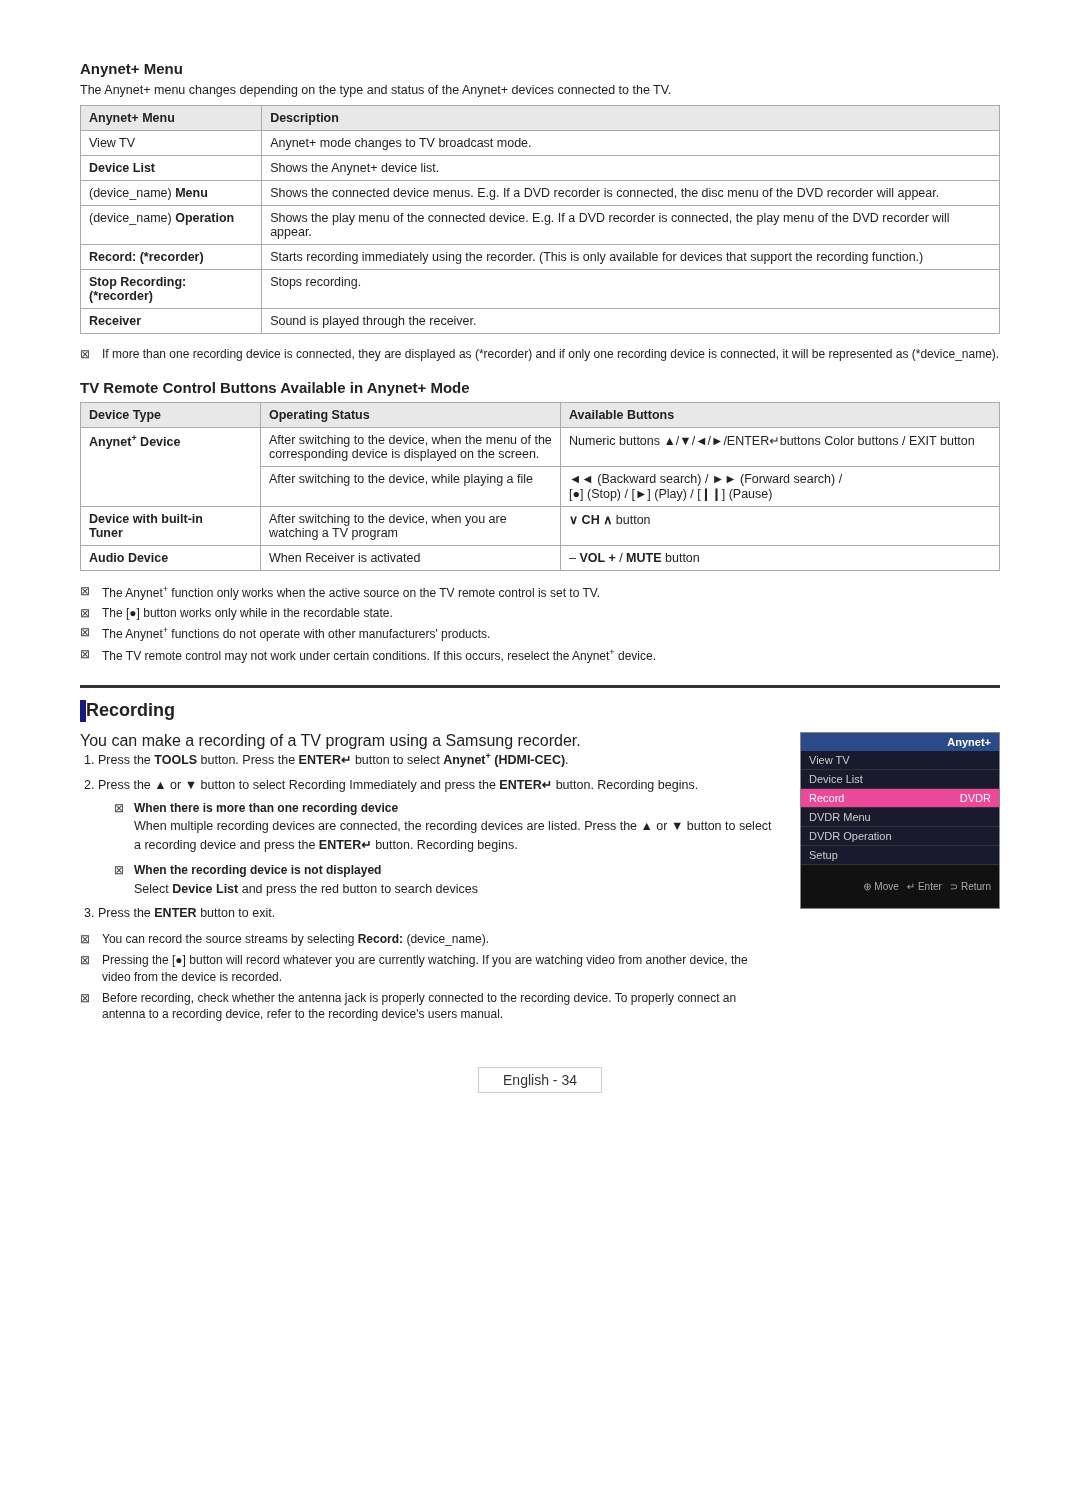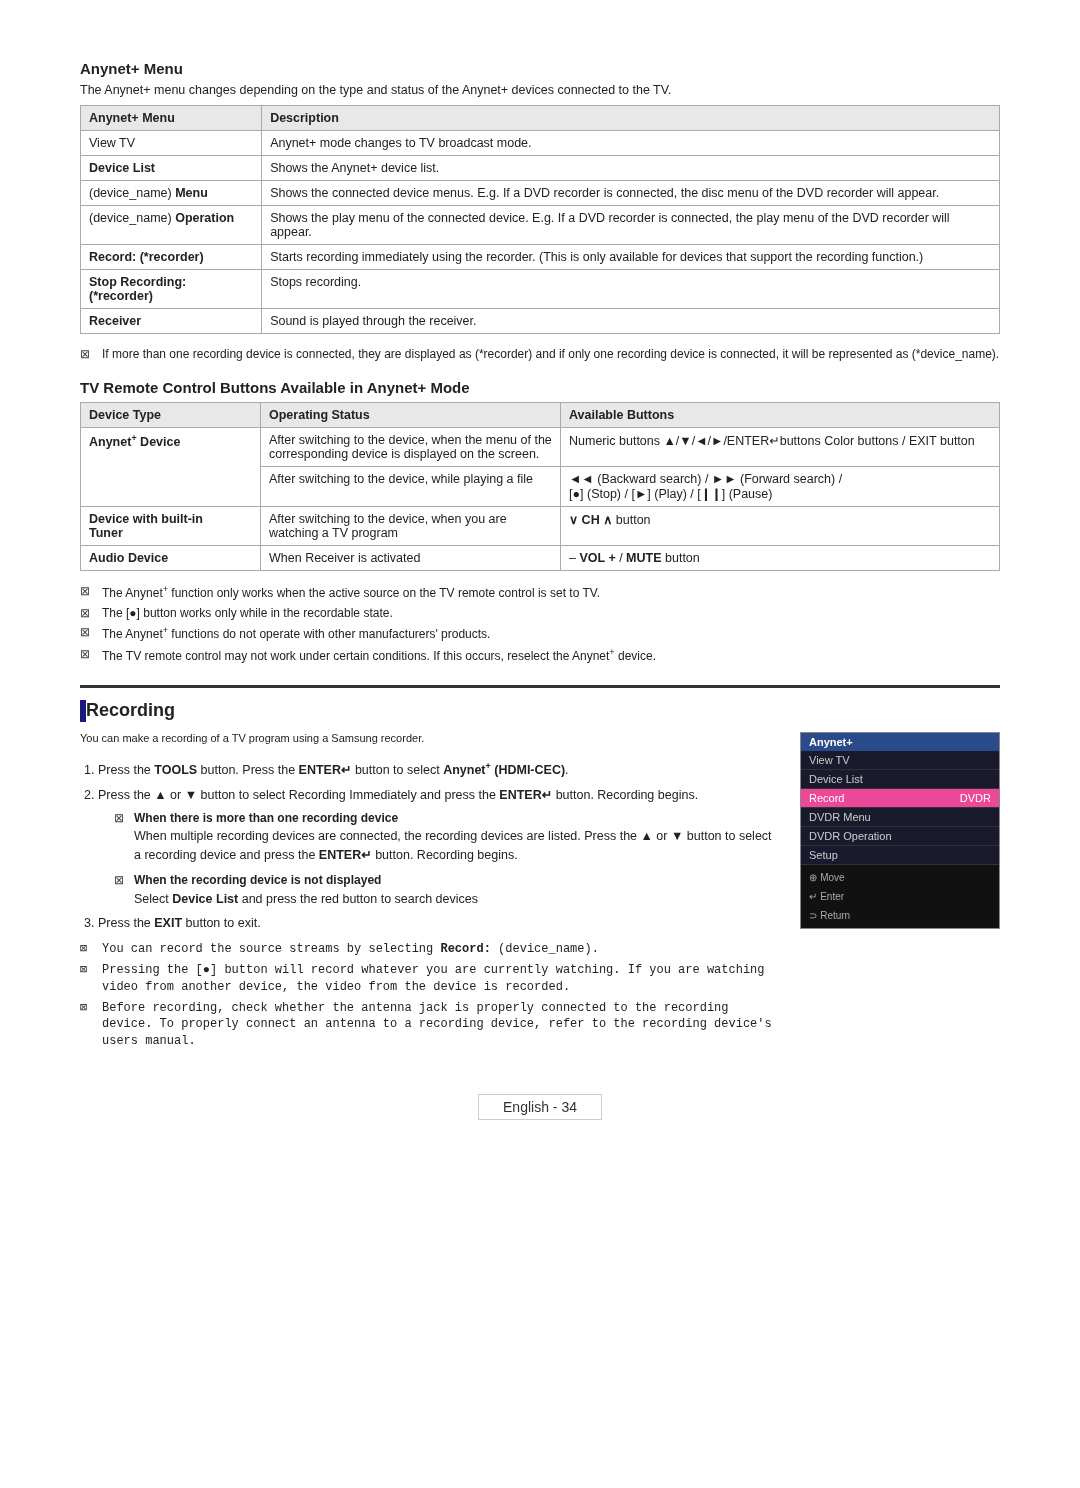--- a/index.html
+++ b/index.html
@@ -80,22 +80,22 @@
     }
     .steps-area {
       display: flex;
       gap: 20px;
       align-items: flex-start;
     }
     .steps-content {
       flex: 1;
     }
     .steps-content p {
-      font-size: 11px;
-      margin-bottom: 16px;
+      font-size: 16px;
+      margin-bottom: 0;
     }
     ol.main-steps {
       margin-left: 18px;
       margin-bottom: 8px;
     }
     ol.main-steps li {
       font-size: 12.5px;
       margin-bottom: 6px;
       line-height: 1.5;
     }
@@ -123,20 +123,21 @@
     }
     .tv-screenshot {
       width: 200px;
       min-width: 200px;
       border: 1px solid #888;
       background: #1a1a2e;
       color: #fff;
       font-size: 11px;
       padding: 0;
       flex-shrink: 0;
+      text-align: right;
     }
     .tv-screenshot .tv-header {
       background: #2a4a8a;
       padding: 3px 8px;
       font-size: 11px;
       font-weight: bold;
       color: #fff;
     }
     .tv-screenshot .tv-menu-item {
       padding: 3px 8px;
@@ -145,32 +146,30 @@
       font-size: 11px;
       display: flex;
       justify-content: space-between;
     }
     .tv-screenshot .tv-menu-item.selected {
       background: #ec4899;
       color: #fff;
     }
     .tv-screenshot .tv-footer {
       background: #111;
-      padding: 7px 8px;
+      padding: 16px 8px;
       font-size: 10px;
       color: #aaa;
       display: flex;
       gap: 8px;
       justify-content: flex-end;
-      flex-direction: column;
     }
     .bottom-note-list {
       list-style: none;
       margin: 8px 4px 0 0;
-      font-family: Liberation Mono, monospace;
     }
     .bottom-note-list li {
       font-size: 12px;
       padding-left: 22px;
       position: relative;
       margin-bottom: 4px;
       line-height: 1.4;
     }
     .bottom-note-list li::before {
       content: '⊠';
@@ -300,21 +299,21 @@
 
   <div class="steps-area">
     <div class="steps-content">
       <p>You can make a recording of a TV program using a Samsung recorder.</p>
       <ol class="main-steps" id="recording-steps-ol">
       <li>Press the <b>TOOLS</b> button. Press the <b>ENTER↵</b> button to select <b>Anynet<sup>+</sup> (HDMI-CEC)</b>.</li>
           <li>Press the ▲ or ▼ button to select Recording Immediately and press the <b>ENTER↵</b> button. Recording begins.<ul class="sub-note">
               <li><span class="sub-note-title">When there is more than one recording device</span><br>When multiple recording devices are connected, the recording devices are listed. Press the ▲ or ▼ button to select a recording device and press the <b>ENTER↵</b> button. Recording begins.</li>
               <li><span class="sub-note-title">When the recording device is not displayed</span><br>Select <b>Device List</b> and press the red button to search devices</li>
             </ul></li>
-          <li>Press the <b>EXIT</b> button to exit.</li>
+          <li>Press the <b>ENTER</b> button to exit.</li>
         </ol>
       <ul class="bottom-note-list" id="recording-bottom-notes-list">
       <li>You can record the source streams by selecting <b>Record:</b> (device_name).</li>
           <li>Pressing the [●] button will record whatever you are currently watching. If you are watching video from another device, the video from the device is recorded.</li>
           <li>Before recording, check whether the antenna jack is properly connected to the recording device. To properly connect an antenna to a recording device, refer to the recording device's users manual.</li>
         </ul>
     </div>
 
     <div class="tv-screenshot" id="tv-screenshot-div">
     <div class="tv-header">Anynet+</div>

